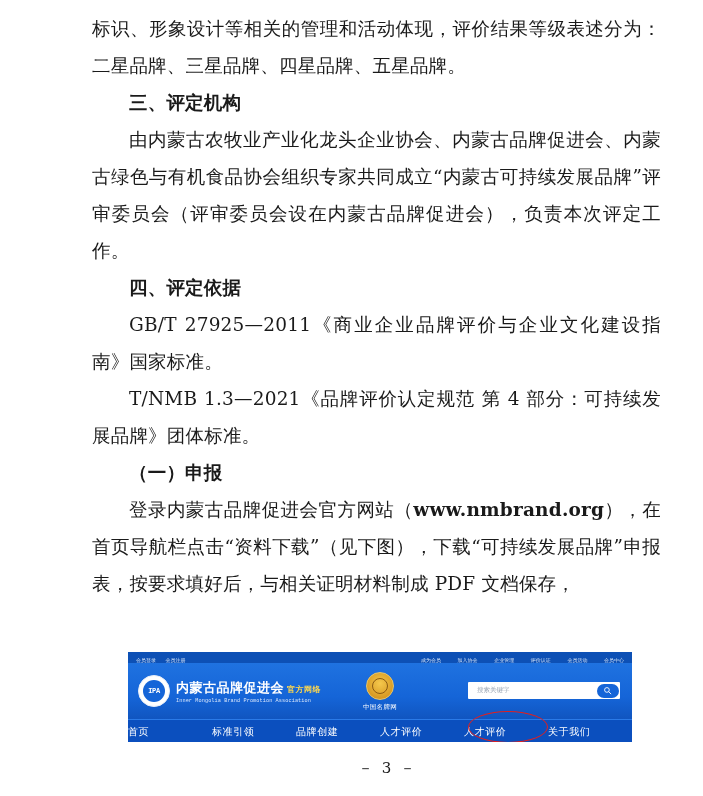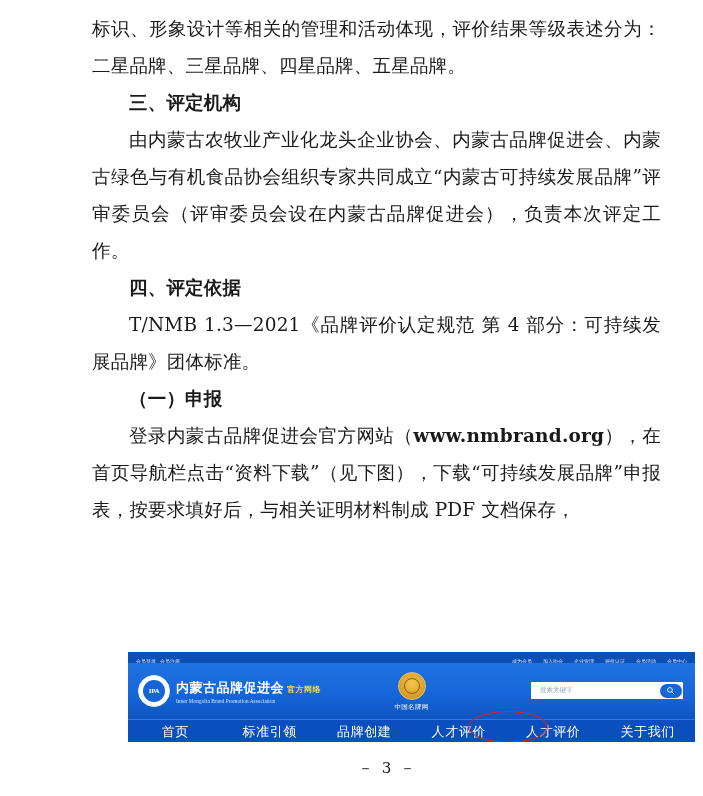--- a/index.html
+++ b/index.html
@@ -46,25 +46,25 @@
   }
   .latin {
     font-family: "DejaVu Serif", "Liberation Serif", serif;
   }
 
   
   .screenshot {
     position: absolute;
     left: 92px;
     top: 652px;
-    width: 567px;
+    width: 504px;
     height: 90px;
     background: #15803d;
     overflow: hidden;
-    font-family: Liberation Serif, serif;
+    font-family: Liberation Mono, monospace;
   }
   .ss-topbar {
     height: 11px;
     background: #0d50b5;
     display: flex;
     align-items: center;
     justify-content: space-between;
     padding: 0 8px;
     box-sizing: border-box;
   }
@@ -197,22 +197,22 @@
   .ss-nav {
     height: 23px;
     background: #0b4fbe;
     display: flex;
     align-items: center;
     position: relative;
     border-top: 1px solid #2a7ae8;
   }
   .ss-nav-item {
     flex: 1;
-    text-align: center;
-    font-size: 13px;
+    text-align: left;
+    font-size: 10px;
     color: #ffffff;
     letter-spacing: 0.6px;
     position: relative;
   }
   .ss-highlight {
     position: absolute;
     left: 340px;
     top: 59px;
     width: 78px;
     height: 30px;
@@ -240,20 +240,21 @@
 
   <p class="">标识、形象设计等相关的管理和活动体现，评价结果等级表述分为：二星品牌、三星品牌、四星品牌、五星品牌。</p>
 
 
   <p class="heading">三、评定机构</p>
 
   <p class="indent">由内蒙古农牧业产业化龙头企业协会、内蒙古品牌促进会、内蒙古绿色与有机食品协会组织专家共同成立“内蒙古可持续发展品牌”评审委员会（评审委员会设在内蒙古品牌促进会），负责本次评定工作。</p>
 
   <p class="heading">四、评定依据</p>
 
+  <p class="indent">GB/T 27925—2011《商业企业品牌评价与企业文化建设指南》国家标准。</p>
 
   <p class="indent">T/NMB 1.3—2021《品牌评价认定规范 第 4 部分：可持续发展品牌》团体标准。</p>
 
 
   <p class="heading">（一）申报</p>
 
   <p class="indent"><span>登录内蒙古品牌促进会官方网站（</span><span class="bold-inline latin">www.nmbrand.org</span><span>），在首页导航栏点击“资料下载”（见下图），下载“可持续发展品牌”申报表，按要求填好后，与相关证明材料制成 PDF 文档保存，</span></p>
 
   <div class="screenshot">
 

